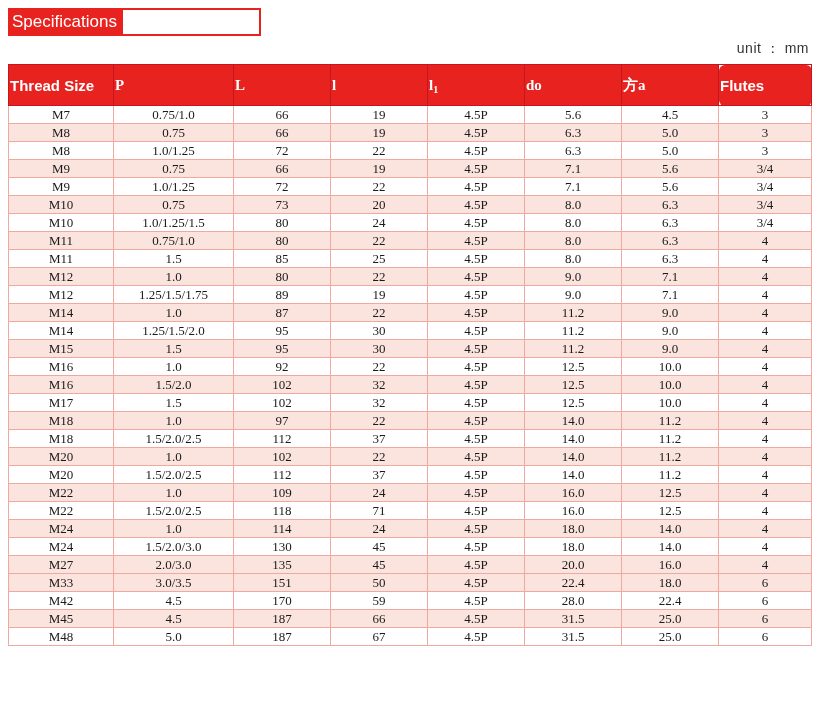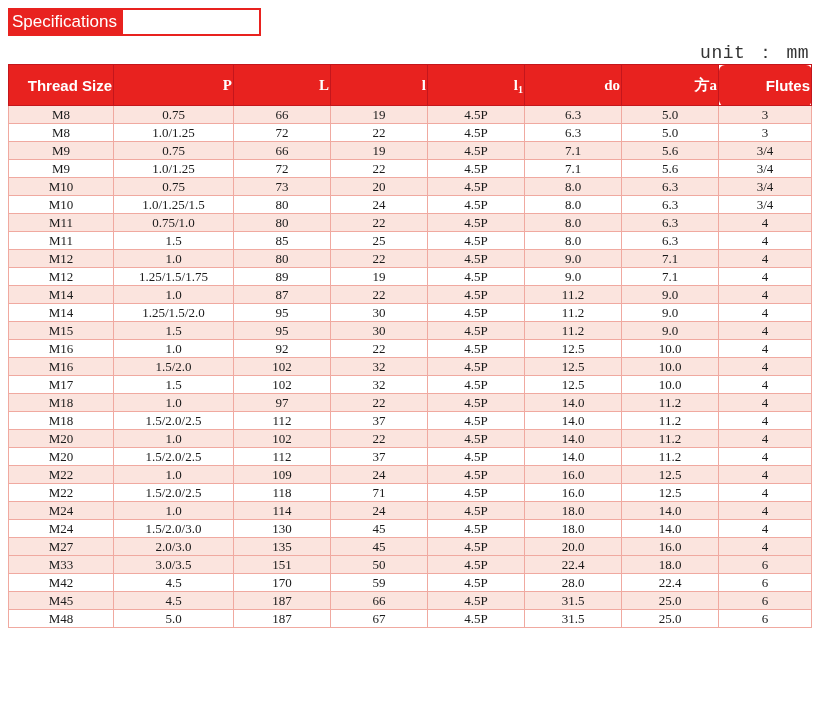--- a/index.html
+++ b/index.html
@@ -43,22 +43,22 @@
     width: 140px;
     border: 2px solid #e8221f;
     background: #ffffff;
     box-sizing: border-box;
   }
 
   .unit-row {
     position: absolute;
     right: 10px;
     top: 40px;
-    font-family: Liberation Mono, monospace;
-    font-size: 18px;
+    font-family: Liberation Sans, sans-serif;
+    font-size: 14px;
     color: #333333;
     letter-spacing: 0.5px;
   }
 
   
   .table-wrap {
     position: absolute;
     left: 8px;
     top: 64px;
     width: 803px;
@@ -69,21 +69,21 @@
     table-layout: fixed;
   }
   table.spec th {
     background: #e8221f;
     color: #ffffff;
     border: 1px solid #c4161c;
     font-family: "Liberation Serif", serif;
     font-size: 15px;
     font-weight: bold;
     height: 38px;
-    text-align: right;
+    text-align: left;
     vertical-align: middle;
   }
   table.spec th.first {
     font-family: "Liberation Sans", sans-serif;
     font-size: 15px;
   }
   table.spec th.flutes {
     font-family: "Liberation Sans", sans-serif;
     font-size: 15px;
     border-radius: 6px;
@@ -141,20 +141,30 @@
           <th>P</th>
           <th>L</th>
           <th>l</th>
           <th><span>l</span><sub>1</sub></th>
           <th>do</th>
           <th>方a</th>
           <th class="flutes">Flutes</th>
         </tr>
       </thead>
       <tbody>
+          <tr class="odd">
+            <td>M7</td>
+            <td>0.75/1.0</td>
+            <td>66</td>
+            <td>19</td>
+            <td>4.5P</td>
+            <td>5.6</td>
+            <td>4.5</td>
+            <td>3</td>
+          </tr>
           <tr class="even">
             <td>M8</td>
             <td>0.75</td>
             <td>66</td>
             <td>19</td>
             <td>4.5P</td>
             <td>6.3</td>
             <td>5.0</td>
             <td>3</td>
           </tr>

